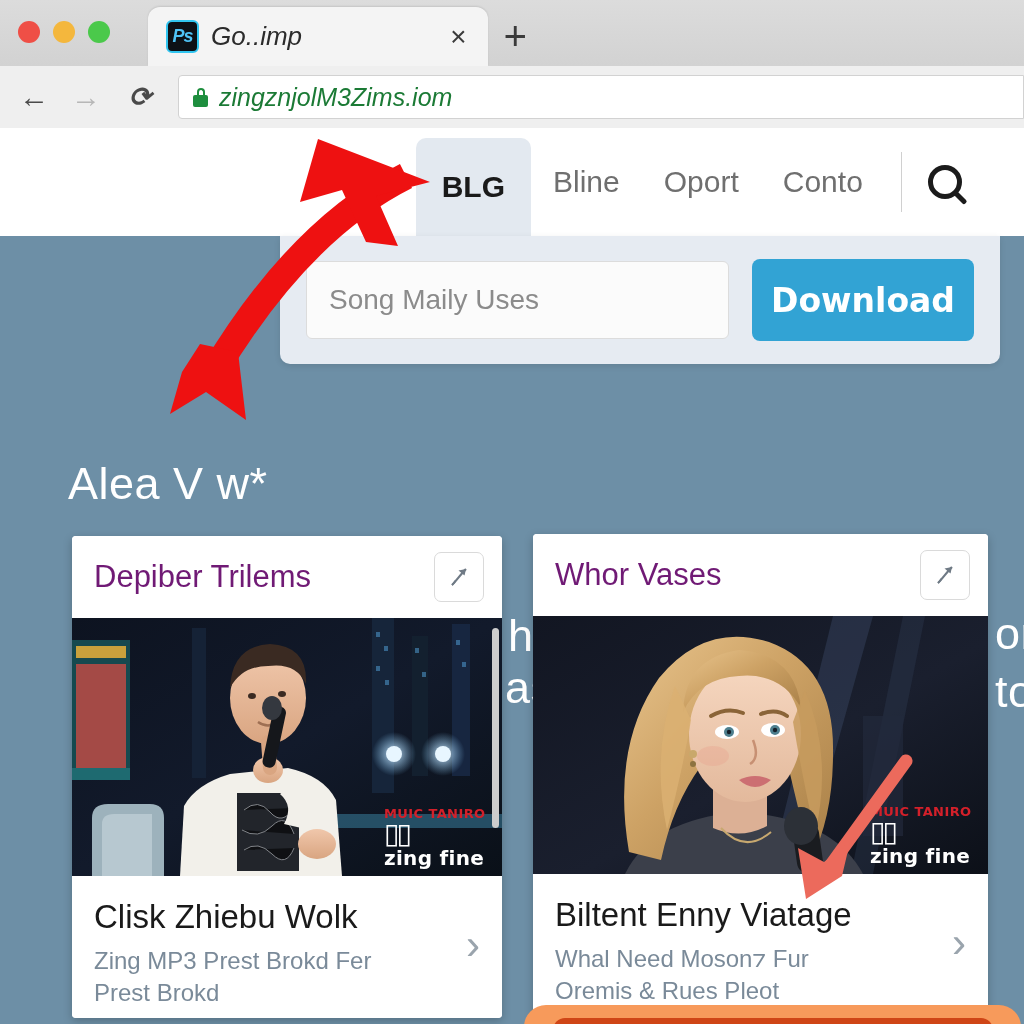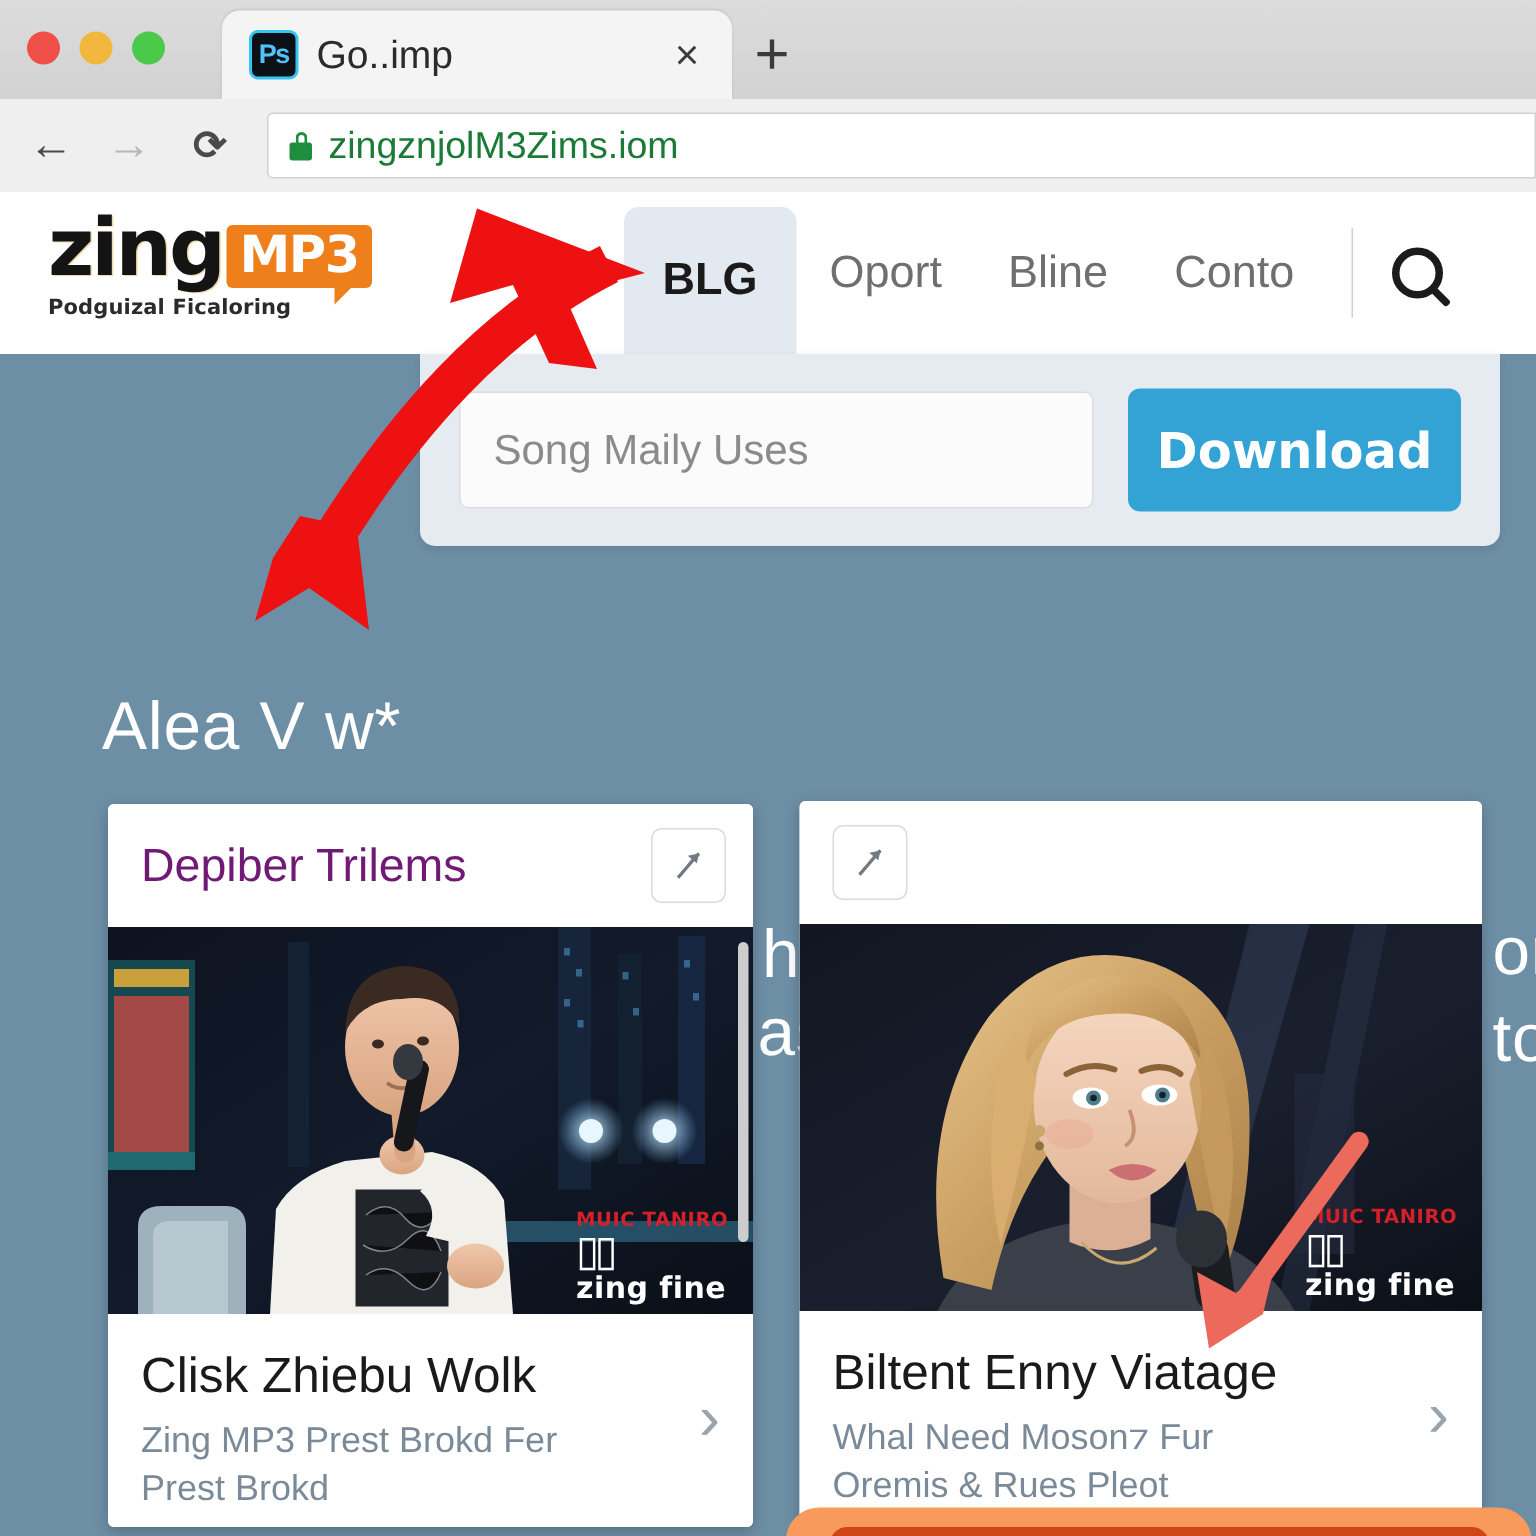--- a/index.html
+++ b/index.html
@@ -17,20 +17,21 @@
     overflow: hidden;
     background: #ffffff;
   }
 
   
   .browser-chrome {
     position: absolute; left: 0; top: 0;
     width: 1024px; height: 128px;
     background: #d9d9d9;
     border-bottom: 1px solid #bdbdbd;
+    font-style: italic;
   }
 
   .tabstrip {
     position: absolute; left: 0; top: 0;
     width: 1024px; height: 66px;
     background: linear-gradient(180deg,#dcdcdc 0%, #d2d2d2 100%);
   }
 
   .traffic-lights {
     position: absolute; left: 18px; top: 21px;
@@ -423,36 +424,26 @@
         </span>
         <span class="url-text">zingznjolM3Zims.iom</span>
       </div>
     </div>
   </div>
 
   <div class="viewport">
 
     <div class="site-header">
 
-      <div class="logo">
-        <div class="logo-row">
-          <span class="logo-zing">zing</span>
-          <span class="logo-mp3-wrap">
-            <span class="logo-mp3">MP3</span>
-            <span class="logo-mp3-tail"></span>
-          </span>
-        </div>
-        <div class="logo-tag">Podguizal Ficaloring</div>
-      </div>
 
       <nav class="site-nav">
         <div class="nav-item">Bly</div>
         <div class="nav-item active">BLG</div>
+        <div class="nav-item">Bline</div>
         <div class="nav-item">Oport</div>
-        <div class="nav-item">Bline</div>
         <div class="nav-item">Conto</div>
         <div class="nav-divider"></div>
         <div class="nav-search">
           <span class="search-glass"></span>
         </div>
       </nav>
     </div>
 
     <div class="dl-panel">
       <div class="dl-input">Song Maily Uses</div>
@@ -562,20 +553,21 @@
       <div class="card-body">
         <div class="card-body-title">Clisk Zhiebu Wolk</div>
         <div class="card-body-sub">Zing MP3 Prest Brokd Fer Prest Brokd</div>
         <div class="card-chevron">›</div>
       </div>
       <div class="card-scrollbar"></div>
     </div>
 
     <div class="card right">
       <div class="card-head">
+        <span class="card-head-title">Whor Vases</span>
         <span class="icon-btn">
           <svg width="30" height="30" viewBox="0 0 30 30">
             <path d="M8 23 C12 19 17 12 22 7" stroke="#6f7a85" stroke-width="2.2" fill="none"></path>
             <path d="M22 7 L14.5 8.5 L20.5 13.5 Z" fill="#6f7a85"></path>
             <path d="M8 23 C10 21.5 11 20 11.5 18.5" stroke="#6f7a85" stroke-width="1.6" fill="none"></path>
           </svg>
         </span>
       </div>
 
       <div class="card-thumb">

